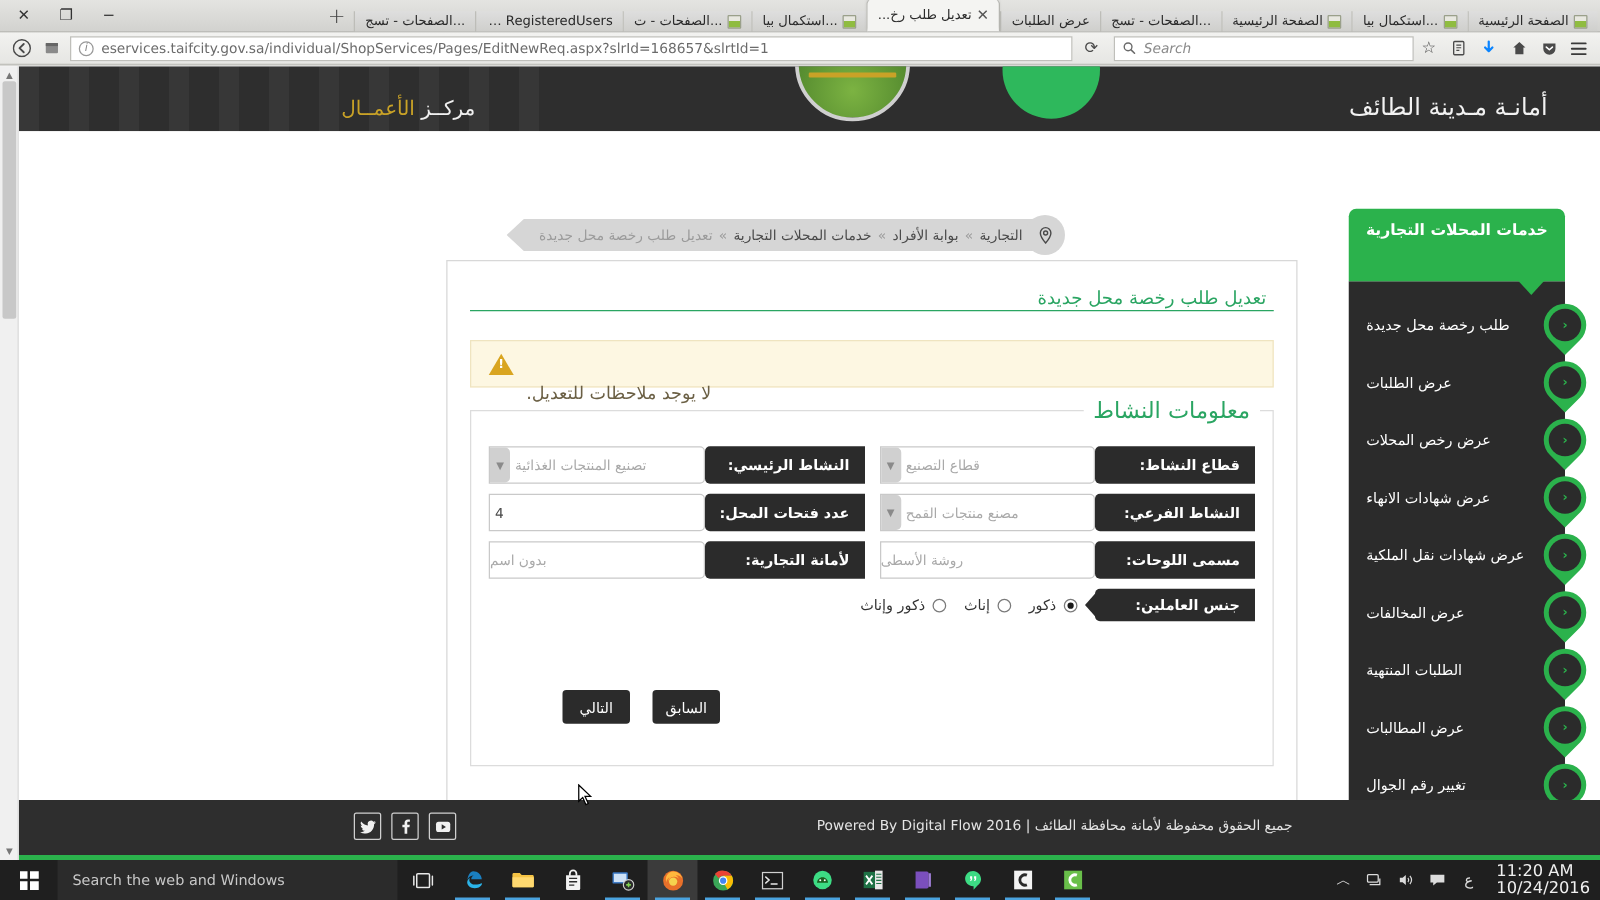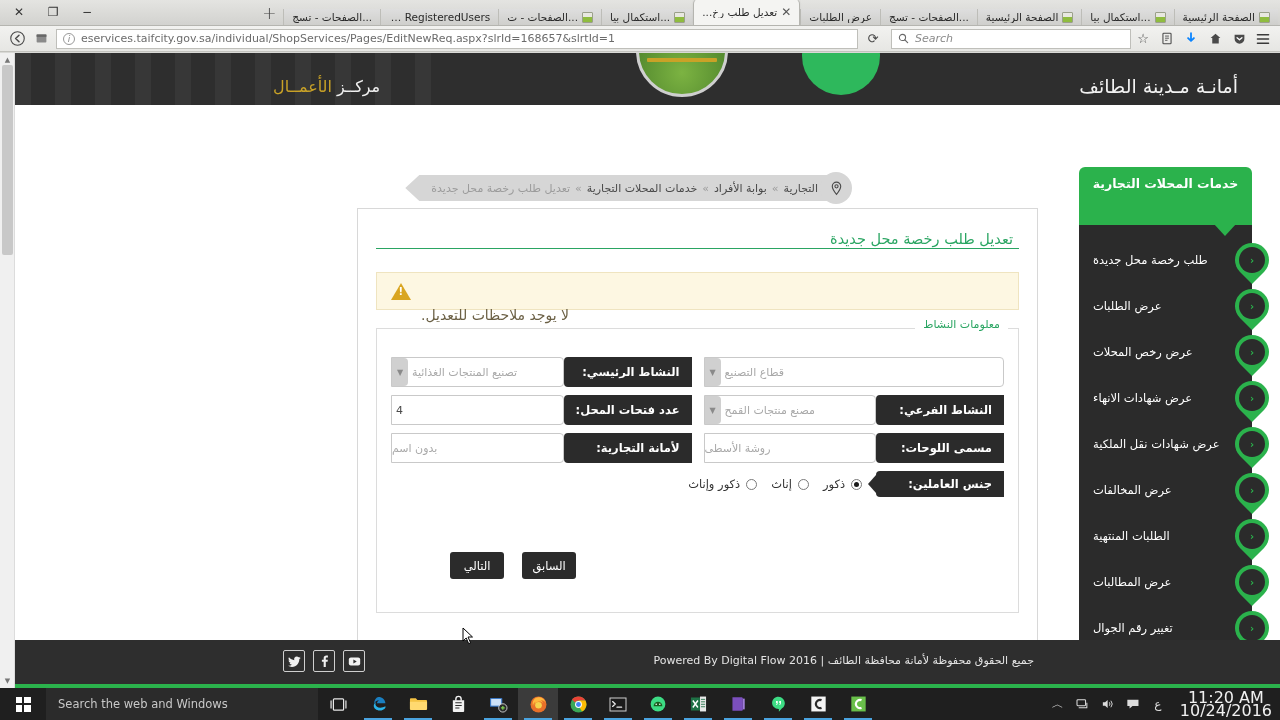--- a/index.html
+++ b/index.html
@@ -207,21 +207,21 @@
     font-size: 10px; font-weight: bold; line-height: 1;
   }
 
   
   .fset {
     position: absolute; right: 18px; left: 18px; top: 119px; height: 285px;
     border: 1px solid #dcdcdc;
   }
   .fset-legend {
     position: absolute; right: 10px; top: -11px; background: #fff;
-    padding: 0 8px; color: #2aa562; font-size: 11px; text-align: center;
+    padding: 0 8px; color: #2aa562; font-size: 18px; text-align: center;
   }
   .rowgrid { position: absolute; right: 14px; left: 14px; top: 28px; }
   .frow { display: flex; justify-content: flex-start; gap: 12px; margin-bottom: 8px; direction: rtl; }
 
   .field { display: flex; align-items: stretch; height: 30px; width: 303px; direction: rtl; }
   .field .flabel {
     background: #2b2b2b; color: #fff; font-size: 11.5px; font-weight: bold;
     display: flex; align-items: center; justify-content: flex-start;
     padding: 0 12px 0 0; width: 128px; border-radius: 4px 0 0 4px;
     position: relative; flex: 0 0 128px;
@@ -309,21 +309,21 @@
   .tb-ic {
     width: 40px; height: 32px; display: flex; align-items: center; justify-content: center;
     position: relative; font-size: 15px; color: #e8e8e8;
   }
   .tb-ic.run::after {
     content: ""; position: absolute; bottom: 0; left: 6px; right: 6px; height: 2px; background: #4aa3df;
   }
   .tb-ic.active { background: #3b3b3b; }
   .tray { margin-left: auto; display: flex; align-items: center; height: 32px; padding-right: 8px; gap: 3px; }
   .tray .ti { width: 22px; display: flex; align-items: center; justify-content: center; color: #dcdcdc; font-size: 12px; }
-  .clock { text-align: center; color: #f0f0f0; font-size: 16px; line-height: 13px; padding-left: 8px; }
+  .clock { text-align: left; color: #f0f0f0; font-size: 13px; line-height: 13px; padding-left: 8px; }
 
   
   .cursor { position: absolute; left: 462px; top: 574px; width: 12px; height: 18px; z-index: 50; }
 </style>
 </head>
 <body>
 
 <div class="browser">
 
   <div class="tabstrip">
@@ -539,20 +539,21 @@
             <span class="warn-tri"></span>
           </div>
 
           <div class="fset">
             <div class="fset-legend">معلومات النشاط</div>
 
             <div class="rowgrid">
 
               <div class="frow">
                 <div class="field select">
+                  <div class="flabel">قطاع النشاط:</div>
                   <div class="fctl">
                     <span class="caret">▼</span>
                     <span>قطاع التصنيع</span>
                   </div>
                 </div>
                 <div class="field select">
                   <div class="flabel">النشاط الرئيسي:</div>
                   <div class="fctl">
                     <span class="caret">▼</span>
                     <span>تصنيع المنتجات الغذائية</span>

